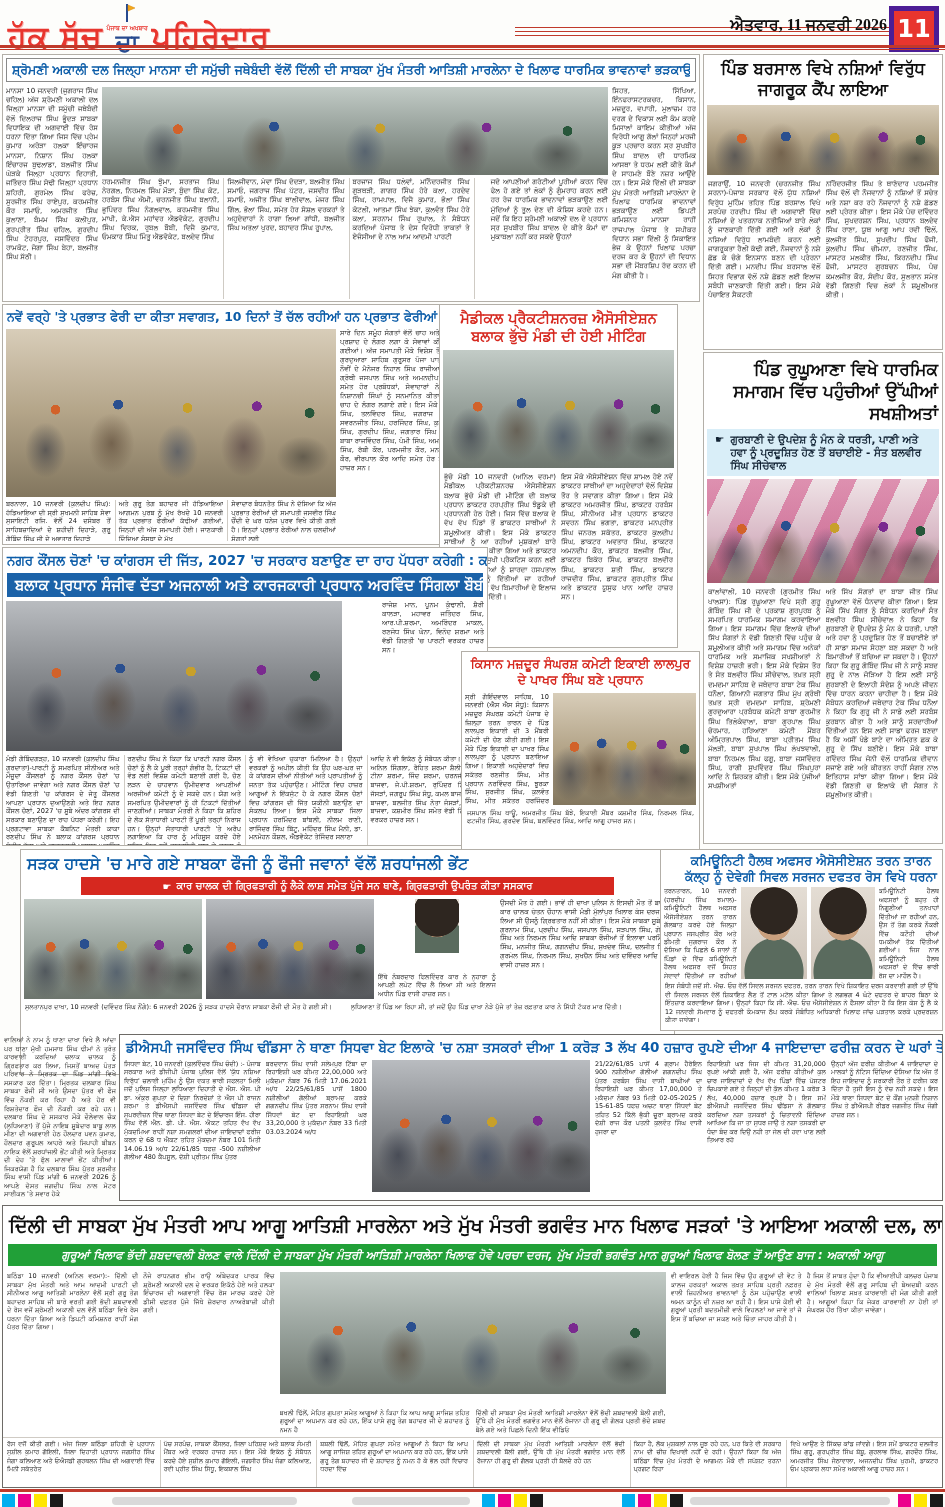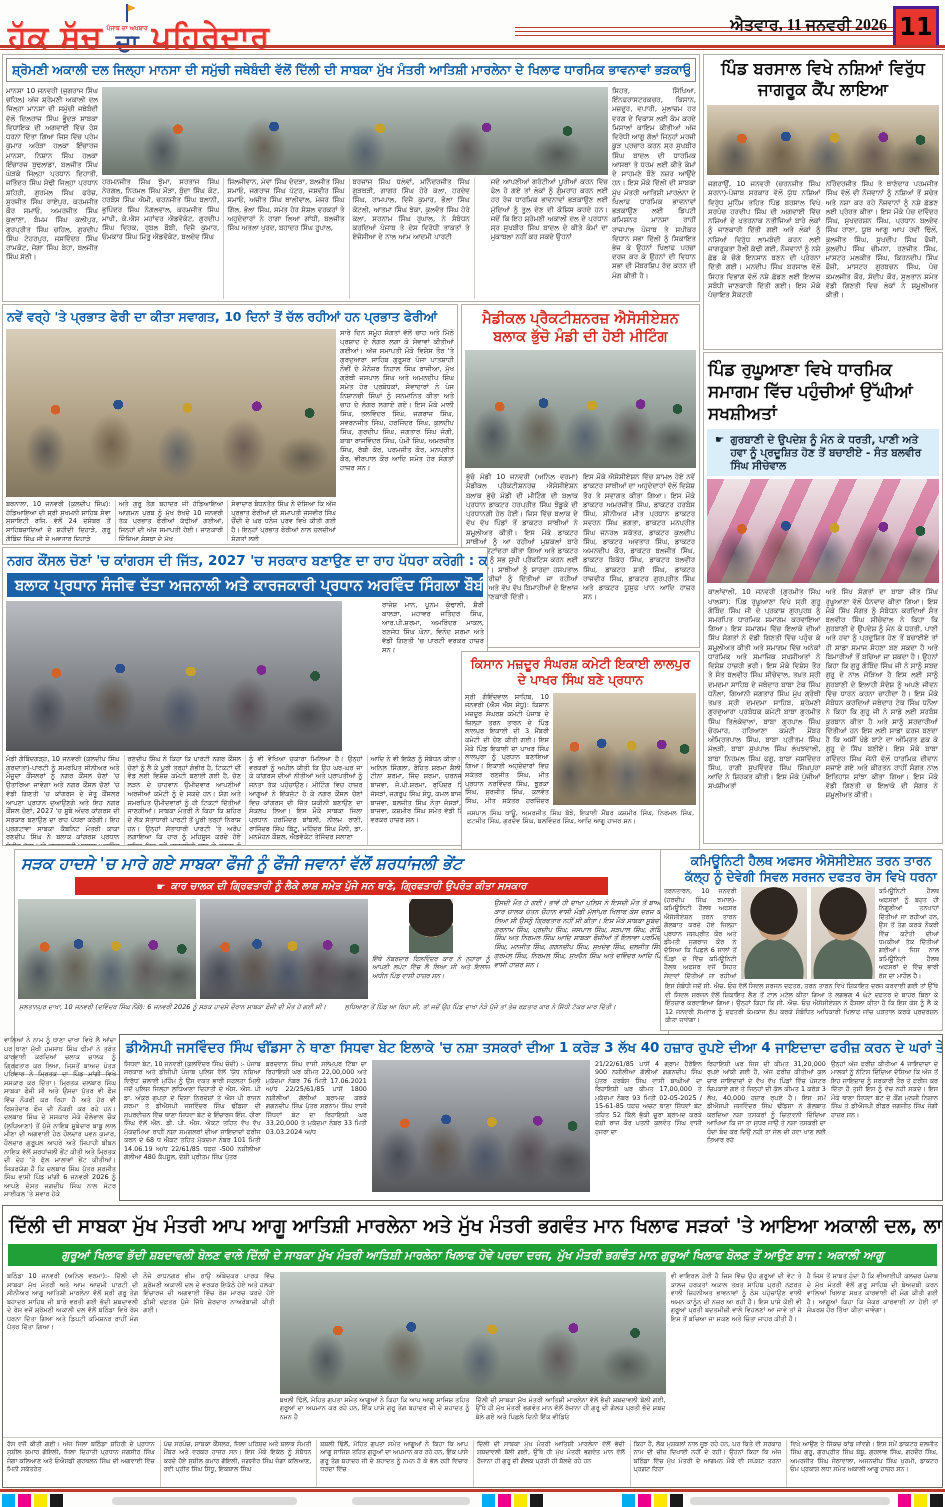--- a/index.html
+++ b/index.html
@@ -9,22 +9,22 @@
   .masthead{position:absolute;left:0;top:0;width:945px;height:50px;}
   .logo{position:absolute;left:8px;top:4px;display:flex;align-items:flex-end;gap:4px;}
   .logo-main{font-size:30px;font-weight:bold;color:#e8352e;letter-spacing:1px;
              text-shadow:1px 1px 0 #f6b6b2;}
   .logo-mid{display:flex;flex-direction:column;align-items:center;line-height:1;}
   .logo-tag{font-size:6px;color:#e8352e;font-weight:bold;}
   .logo-da{font-size:24px;font-weight:bold;color:#274a8f;}
   .hdr-date{position:absolute;right:58px;top:16px;font-family:"Liberation Serif",serif;
             font-size:16px;font-weight:bold;color:#111;}
   .pagebox{position:absolute;right:6px;top:6px;width:40px;height:36px;background:#e8352e;
-           color:#000000;font-size:24px;font-weight:bold;display:flex;align-items:center;
-           justify-content:center;border:3px solid #4c1d95;}
+           color:#ffffff;font-size:24px;font-weight:bold;display:flex;align-items:center;
+           justify-content:center;border:5px solid #4c1d95;}
   .ext-lines{position:absolute;left:515px;right:52px;top:27px;height:11px;
              background:repeating-linear-gradient(180deg,#c0392b 0 1.5px,transparent 1.5px 4px);}
   .rule-a{position:absolute;left:0;right:0;top:45px;height:2.5px;background:#c0392b;}
   .rule-b{position:absolute;left:0;right:0;top:49px;height:1px;background:#c0392b;}
   
   .box{position:absolute;background:#fff;border:1px solid #b3afa8;overflow:hidden;box-sizing:border-box;}
   .col{font-size:7px;line-height:1.32;text-align:justify;color:#141414;overflow:hidden;}
   .hl-blue{color:#0b5ca8;font-weight:bold;}
   .hl-red{color:#d6281f;font-weight:bold;}
   .hl-black{color:#0d0d0d;font-weight:bold;}
@@ -134,31 +134,31 @@
         <div style="display:flex;gap:4px;flex:1;overflow:hidden;">
           <div class="col" style="flex:1;font-size:6.6px;">ਬਰਨਾਲਾ, 10 ਜਨਵਰੀ (ਕੁਲਦੀਪ ਸਿੰਘ): ਹੱਡਿਆਇਆ ਦੀ ਸ੍ਰੀ ਸੁਖਮਨੀ ਸਾਹਿਬ ਸੇਵਾ ਸੁਸਾਇਟੀ ਰਜਿ. ਵੱਲੋਂ 24 ਦਸੰਬਰ ਤੋਂ ਸਾਹਿਬਜ਼ਾਦਿਆਂ ਦੇ ਸ਼ਹੀਦੀ ਦਿਹਾੜੇ, ਗੁਰੂ ਗੋਬਿੰਦ ਸਿੰਘ ਜੀ ਦੇ ਅਵਤਾਰ ਦਿਹਾੜੇ</div>
           <div class="col vr" style="flex:1;font-size:6.6px;padding-left:3px;">ਅਤੇ ਗੁਰੂ ਤੇਗ ਬਹਾਦਰ ਜੀ ਹੱਡਿਆਇਆ ਆਗਮਨ ਪੁਰਬ ਨੂੰ ਮੁੱਖ ਰੱਖਦੇ 10 ਜਨਵਰੀ ਤੱਕ ਪ੍ਰਭਾਤ ਫੇਰੀਆਂ ਕੱਢੀਆਂ ਗਈਆਂ, ਜਿਨ੍ਹਾਂ ਦੀ ਅੱਜ ਸਮਾਪਤੀ ਹੋਈ। ਜਾਣਕਾਰੀ ਦਿੰਦਿਆ ਸੰਸਥਾ ਦੇ ਮੁੱਖ</div>
           <div class="col vr" style="flex:1;font-size:6.6px;padding-left:3px;">ਸੇਵਾਦਾਰ ਬੰਧਨਤੋਤ ਸਿੰਘ ਨੇ ਦੱਸਿਆ ਕਿ ਅੱਜ ਪ੍ਰਭਾਤ ਫੇਰੀਆਂ ਦੀ ਸਮਾਪਤੀ ਜਸਵੀਰ ਸਿੰਘ ਚੌਂਦੀ ਦੇ ਘਰ ਧਨੇਜ ਪੁਰਵ ਵਿਖੇ ਕੀਤੀ ਗਈ ਹੈ। ਇਨ੍ਹਾਂ ਪ੍ਰਭਾਤ ਫੇਰੀਆਂ ਨਾਲ ਚਲਦੀਆਂ ਸੰਗਤਾਂ ਲਈ</div>
         </div>
       </div>
       <div class="col" style="flex:1;font-size:6.8px;">ਸਾਰੇ ਦਿਨ ਸਮੂੰਹ ਸੰਗਤਾਂ ਵੱਲੋਂ ਚਾਹ ਅਤੇ ਮਿੱਠੇ ਪ੍ਰਸ਼ਾਦ ਦੇ ਲੰਗਰ ਲਗਾ ਕੇ ਸੇਵਾਵਾਂ ਕੀਤੀਆਂ ਗਈਆਂ। ਅੱਜ ਸਮਾਪਤੀ ਮੌਕੇ ਵਿਸ਼ੇਸ ਤੌਰ 'ਤੇ ਗੁਰਦੁਆਰਾ ਸਾਹਿਬ ਗੁਰੂਸਰ ਪੰਜਾ ਪਾਤਸ਼ਾਹੀ ਨੌਵੀਂ ਦੇ ਮੈਨੇਜਰ ਨਿਹਾਲ ਸਿੰਘ ਰਾਜੀਆ, ਮੁੱਖ ਗ੍ਰੰਥੀ ਜਸਪਾਲ ਸਿੰਘ ਅਤੇ ਅਮਨਦੀਪ ਸਿੰਘ ਸਮੇਤ ਹੋਰ ਪ੍ਰਬੰਧਕਾਂ, ਸੇਵਾਦਾਰਾਂ ਨੇ ਪੰਜ ਨਿਸ਼ਾਨਚੀ ਸਿੰਘਾਂ ਨੂੰ ਸਨਮਾਨਿਤ ਕੀਤਾ ਅਤੇ ਚਾਹ ਦੇ ਲੰਗਰ ਲਗਾਏ ਗਏ। ਇਸ ਮੌਕੇ ਮਾਲੀ ਸਿੰਘ, ਤਲਵਿੰਦਰ ਸਿੰਘ, ਜਗਰਾਜ ਸਿੰਘ, ਸਵਰਨਜੀਤ ਸਿੰਘ, ਹਰਜਿੰਦਰ ਸਿੰਘ, ਕੁਲਦੀਪ ਸਿੰਘ, ਗੁਰਦੀਪ ਸਿੰਘ, ਜਗਤਾਰ ਸਿੰਘ ਜੰਗੀ, ਬਾਬਾ ਰਾਜਵਿੰਦਰ ਸਿੰਘ, ਪੰਮੀ ਸਿੰਘ, ਅਮਰਜੀਤ ਸਿੰਘ, ਰੱਬੀ ਕੌਰ, ਪਰਮਜੀਤ ਕੌਰ, ਮਨਪ੍ਰੀਤ ਕੌਰ, ਵੀਰਪਾਲ ਕੌਰ ਆਦਿ ਸਮੇਤ ਹੋਰ ਸੰਗਤਾਂ ਹਾਜ਼ਰ ਸਨ।</div>
     </div>
   </div>
 
-  <div class="box" style="left:461px;top:304px;width:239px;height:344px;">
+  <div class="box" style="left:439px;top:304px;width:239px;height:344px;">
     <div class="hl-red" style="font-size:14.5px;text-align:center;padding:4px 4px 2px;line-height:1.25;">ਮੈਡੀਕਲ ਪ੍ਰੈਕਟੀਸ਼ਨਰਜ਼ ਐਸੋਸੀਏਸ਼ਨ ਬਲਾਕ ਭੁੱਚੋ ਮੰਡੀ ਦੀ ਹੋਈ ਮੀਟਿੰਗ</div>
     <div class="photo photo--cool" style="height:118px;margin:3px;"></div>
     <div style="display:flex;gap:5px;padding:2px 4px;height:168px;">
       <div class="col" style="flex:1;">ਭੁੱਚੋ ਮੰਡੀ 10 ਜਨਵਰੀ (ਅਨਿਲ ਵਰਮਾ) ਮੈਡੀਕਲ ਪ੍ਰੈਕਟੀਸ਼ਨਰਜ਼ ਐਸੋਸੀਏਸ਼ਨ ਬਲਾਕ ਭੁੱਚੋ ਮੰਡੀ ਦੀ ਮੀਟਿੰਗ ਦੀ ਬਲਾਕ ਪ੍ਰਧਾਨ ਡਾਕਟਰ ਹਰਪ੍ਰੀਤ ਸਿੰਘ ਝੰਡੂਕੇ ਦੀ ਪ੍ਰਧਾਨਗੀ ਹੇਠ ਹੋਈ। ਜਿਸ ਵਿੱਚ ਬਲਾਕ ਦੇ ਵੱਖ ਵੱਖ ਪਿੰਡਾਂ ਤੋਂ ਡਾਕਟਰ ਸਾਥੀਆਂ ਨੇ ਸ਼ਮੂਲੀਅਤ ਕੀਤੀ। ਇਸ ਮੌਕੇ ਡਾਕਟਰ ਸਾਥੀਆਂ ਨੂੰ ਆ ਰਹੀਆਂ ਮੁਸ਼ਕਲਾਂ ਬਾਰੇ ਵਿਚਾਰ ਵਟਾਂਦਰਾ ਕੀਤਾ ਗਿਆ ਅਤੇ ਡਾਕਟਰ ਸਾਥੀਆਂ ਨੂੰ ਸਭ ਸੁਖੀ ਪ੍ਰੈਕਟਿਸ ਕਰਨ ਲਈ ਪ੍ਰੇਰਿਆ। ਸਾਥੀਆਂ ਨੂੰ ਸ਼ਾਰਦਾ ਹਸਪਤਾਲ ਵਿੱਚ ਮਰੀਜ਼ਾਂ ਨੂੰ ਦਿੱਤੀਆਂ ਜਾ ਰਹੀਆਂ ਸਹੂਲਤਾਂ ਅਤੇ ਵੱਖ ਵੱਖ ਬਿਮਾਰੀਆਂ ਦੇ ਇਲਾਜ ਸਬੰਧੀ ਜਾਣਕਾਰੀ ਦਿੱਤੀ।</div>
       <div class="col" style="flex:1;">ਇਸ ਮੌਕੇ ਐਸੋਸੀਏਸ਼ਨ ਵਿੱਚ ਸ਼ਾਮਲ ਹੋਏ ਨਵੇਂ ਡਾਕਟਰ ਸਾਥੀਆਂ ਦਾ ਅਹੁਦੇਦਾਰਾਂ ਵੱਲੋਂ ਵਿਸ਼ੇਸ਼ ਤੌਰ ਤੇ ਸਵਾਗਤ ਕੀਤਾ ਗਿਆ। ਇਸ ਮੌਕੇ ਡਾਕਟਰ ਅਮਰਜੀਤ ਸਿੰਘ, ਡਾਕਟਰ ਹਰਬੰਸ ਸਿੰਘ, ਸੀਨੀਅਰ ਮੀਤ ਪ੍ਰਧਾਨ ਡਾਕਟਰ ਸਵਰਨ ਸਿੰਘ ਭਗਤਾ, ਡਾਕਟਰ ਮਨਪ੍ਰੀਤ ਸਿੰਘ ਜਨਰਲ ਸਕੱਤਰ, ਡਾਕਟਰ ਕੁਲਦੀਪ ਸਿੰਘ, ਡਾਕਟਰ ਅਵਤਾਰ ਸਿੰਘ, ਡਾਕਟਰ ਅਮਨਦੀਪ ਕੌਰ, ਡਾਕਟਰ ਬਲਜੀਤ ਸਿੰਘ, ਡਾਕਟਰ ਬਿਕੱਰ ਸਿੰਘ, ਡਾਕਟਰ ਬਲਵੀਰ ਸਿੰਘ, ਡਾਕਟਰ ਸ਼ਤੀ ਸਿੰਘ, ਡਾਕਟਰ ਰਾਜਵੀਰ ਸਿੰਘ, ਡਾਕਟਰ ਗੁਰਪ੍ਰੀਤ ਸਿੰਘ ਅਤੇ ਡਾਕਟਰ ਯੂਸੁਫ ਖਾਨ ਆਦਿ ਹਾਜ਼ਰ ਸਨ।</div>
     </div>
   </div>
 
   <div class="box" style="left:703px;top:352px;width:240px;height:492px;">
-    <div class="hl-black" style="font-size:17px;text-align:left;padding:5px 4px 3px;line-height:1.3;">ਪਿੰਡ ਰੁਘੂਆਣਾ ਵਿਖੇ ਧਾਰਮਿਕ ਸਮਾਗਮ ਵਿੱਚ ਪਹੁੰਚੀਆਂ ਉੱਘੀਆਂ ਸਖਸ਼ੀਅਤਾਂ</div>
+    <div class="hl-black" style="font-size:17px;text-align:right;padding:5px 4px 3px;line-height:1.3;">ਪਿੰਡ ਰੁਘੂਆਣਾ ਵਿਖੇ ਧਾਰਮਿਕ ਸਮਾਗਮ ਵਿੱਚ ਪਹੁੰਚੀਆਂ ਉੱਘੀਆਂ ਸਖਸ਼ੀਅਤਾਂ</div>
     <div class="subbar-light" style="margin:2px 3px;">
       <span>☛</span>
       <span>ਗੁਰਬਾਣੀ ਦੇ ਉਪਦੇਸ਼ ਨੂੰ ਮੰਨ ਕੇ ਧਰਤੀ, ਪਾਣੀ ਅਤੇ ਹਵਾ ਨੂੰ ਪ੍ਰਦੂਸ਼ਿਤ ਹੋਣ ਤੋਂ ਬਚਾਈਏ - ਸੰਤ ਬਲਵੀਰ ਸਿੰਘ ਸੀਚੇਵਾਲ</span>
     </div>
     <div class="photo photo--pink" style="height:104px;margin:3px;"></div>
     <div style="display:flex;gap:5px;padding:2px 4px;height:268px;">
       <div class="col" style="flex:1;">ਕਾਲਾਂਵਾਲੀ, 10 ਜਨਵਰੀ (ਗੁਰਮੀਤ ਸਿੰਘ ਖਾਲਸਾ): ਪਿੰਡ ਰੁਘੂਆਣਾ ਵਿਖੇ ਸ੍ਰੀ ਗੁਰੂ ਗੋਬਿੰਦ ਸਿੰਘ ਜੀ ਦੇ ਪ੍ਰਕਾਸ਼ ਗੁਰਪੁਰਬ ਨੂੰ ਸਮਰਪਿਤ ਧਾਰਮਿਕ ਸਮਾਗਮ ਕਰਵਾਇਆ ਗਿਆ। ਇਸ ਸਮਾਗਮ ਵਿੱਚ ਇਲਾਕੇ ਦੀਆਂ ਸਿੱਖ ਸੰਗਤਾਂ ਨੇ ਵੱਡੀ ਗਿਣਤੀ ਵਿੱਚ ਪਹੁੰਚ ਕੇ ਸ਼ਮੂਲੀਅਤ ਕੀਤੀ ਅਤੇ ਸਮਾਗਮ ਵਿੱਚ ਅਨੇਕਾਂ ਧਾਰਮਿਕ ਅਤੇ ਸਮਾਜਿਕ ਸਖਸ਼ੀਅਤਾਂ ਨੇ ਵਿਸ਼ੇਸ਼ ਹਾਜ਼ਰੀ ਭਰੀ। ਇਸ ਮੌਕੇ ਵਿਸ਼ੇਸ ਤੌਰ ਤੇ ਸੰਤ ਬਲਵੀਰ ਸਿੰਘ ਸੀਚੇਵਾਲ, ਤਖ਼ਤ ਸ੍ਰੀ ਦਮਦਮਾ ਸਾਹਿਬ ਦੇ ਜਥੇਦਾਰ ਬਾਬਾ ਟੇਕ ਸਿੰਘ ਧਨੌਲਾ, ਗਿਆਨੀ ਜਗਤਾਰ ਸਿੰਘ ਮੁੱਖ ਗ੍ਰੰਥੀ ਤਖ਼ਤ ਸ੍ਰੀ ਦਮਦਮਾ ਸਾਹਿਬ, ਸ਼੍ਰੋਮਣੀ ਗੁਰਦੁਆਰਾ ਪ੍ਰਬੰਧਕ ਕਮੇਟੀ ਬਾਬਾ ਗੁਰਮੀਤ ਸਿੰਘ ਤਿਲੋਕੇਵਾਲਾ, ਬਾਬਾ ਗੁਰਪਾਲ ਸਿੰਘ ਚੋਰਮਾਰ, ਹਰਿਆਣਾ ਕਮੇਟੀ ਮੈਂਬਰ ਅੰਮ੍ਰਿਤਪਾਲ ਸਿੰਘ, ਬਾਬਾ ਪ੍ਰੀਤਮ ਸਿੰਘ ਮੱਲੜੀ, ਬਾਬਾ ਸੁਖਪਾਲ ਸਿੰਘ ਲੱਖਝਵਾਲੀ, ਬਾਬਾ ਨਿਰਮਲ ਸਿੰਘ ਫਗੂ, ਬਾਬਾ ਜਸਵਿੰਦਰ ਸਿੰਘ, ਰਾਗੀ ਸੁਖਵਿੰਦਰ ਸਿੰਘ ਸਿੰਘਪੁਰਾ ਆਦਿ ਨੇ ਸ਼ਿਰਕਤ ਕੀਤੀ। ਇਸ ਮੌਕੇ ਪੁੱਜੀਆਂ ਸਖਸ਼ੀਅਤਾਂ</div>
       <div class="col" style="flex:1;">ਅਤੇ ਸਿੱਖ ਸੰਗਤਾਂ ਦਾ ਬਾਬਾ ਜੀਤ ਸਿੰਘ ਰੁਘੂਆਣਾ ਵੱਲੋਂ ਧੰਨਵਾਦ ਕੀਤਾ ਗਿਆ। ਇਸ ਮੌਕੇ ਸਿੱਖ ਸੰਗਤ ਨੂੰ ਸੰਬੋਧਨ ਕਰਦਿਆਂ ਸੰਤ ਬਲਵੀਰ ਸਿੰਘ ਸੀਚੇਵਾਲ ਨੇ ਕਿਹਾ ਕਿ ਗੁਰਬਾਣੀ ਦੇ ਉਪਦੇਸ਼ ਨੂੰ ਮੰਨ ਕੇ ਧਰਤੀ, ਪਾਣੀ ਅਤੇ ਹਵਾ ਨੂੰ ਪ੍ਰਦੂਸ਼ਿਤ ਹੋਣ ਤੋਂ ਬਚਾਈਏ ਤਾਂ ਹੀ ਸਾਡਾ ਸਮਾਜ ਸੋਹਣਾ ਬਣ ਸਕਦਾ ਹੈ ਅਤੇ ਬਿਮਾਰੀਆਂ ਤੋਂ ਬਚਿਆ ਜਾ ਸਕਦਾ ਹੈ। ਉਹਨਾਂ ਕਿਹਾ ਕਿ ਗੁਰੂ ਗੋਬਿੰਦ ਸਿੰਘ ਜੀ ਨੇ ਸਾਨੂੰ ਸਬਦ ਗੁਰੂ ਦੇ ਨਾਲ ਜੋੜਿਆ ਹੈ ਇਸ ਲਈ ਸਾਨੂੰ ਗੁਰਬਾਣੀ ਦੇ ਇਲਾਹੀ ਸੰਦੇਸ਼ ਨੂੰ ਅਪਣੇ ਜੀਵਨ ਵਿੱਚ ਧਾਰਨ ਕਰਨਾ ਚਾਹੀਦਾ ਹੈ। ਇਸ ਮੌਕੇ ਸੰਬੋਧਨ ਕਰਦਿਆਂ ਜਥੇਦਾਰ ਟੇਕ ਸਿੰਘ ਧਨੌਲਾ ਨੇ ਕਿਹਾ ਕਿ ਗੁਰੂ ਜੀ ਨੇ ਸਾਡੇ ਲਈ ਸਰਬੰਸ ਕੁਰਬਾਨ ਕੀਤਾ ਹੈ ਅਤੇ ਸਾਨੂੰ ਸਰਦਾਰੀਆਂ ਦਿੱਤੀਆਂ ਹਨ ਇਸ ਲਈ ਸਾਡਾ ਫਰਜ ਬਣਦਾ ਹੈ ਕਿ ਅਸੀਂ ਖੰਡੇ ਬਾਟੇ ਦਾ ਅੰਮ੍ਰਿਤ ਛਕ ਕੇ ਗੁਰੂ ਦੇ ਸਿੱਖ ਬਣੀਏ। ਇਸ ਮੌਕੇ ਬਾਬਾ ਰਵਿੰਦਰ ਸਿੰਘ ਜੋਨੀ ਵੱਲੋਂ ਧਾਰਮਿਕ ਦੀਵਾਨ ਸਜਾਏ ਗਏ ਅਤੇ ਕੀਰਤਨ ਰਾਹੀਂ ਸੰਗਤ ਨਾਲ ਇਤਿਹਾਸ ਸਾਂਝਾ ਕੀਤਾ ਗਿਆ। ਇਸ ਮੌਕੇ ਵੱਡੀ ਗਿਣਤੀ ਚ ਇਲਾਕੇ ਦੀ ਸੰਗਤ ਨੇ ਸ਼ਮੂਲੀਅਤ ਕੀਤੀ।</div>
     </div>
   </div>
@@ -180,30 +180,30 @@
 
   <div class="box" style="left:461px;top:651px;width:239px;height:206px;">
     <div class="hl-red" style="font-size:12.5px;text-align:center;padding:4px 4px 2px;line-height:1.3;">ਕਿਸਾਨ ਮਜ਼ਦੂਰ ਸੰਘਰਸ਼ ਕਮੇਟੀ ਇਕਾਈ ਲਾਲਪੁਰ ਦੇ ਪਾਖਰ ਸਿੰਘ ਬਣੇ ਪ੍ਰਧਾਨ</div>
     <div style="display:flex;gap:4px;padding:2px 3px;height:112px;">
       <div class="col" style="width:84px;flex:none;font-size:6.6px;">ਸ੍ਰੀ ਗੋਇੰਦਵਾਲ ਸਾਹਿਬ, 10 ਜਨਵਰੀ (ਐਸ ਐਸ ਸੰਧੂ): ਕਿਸਾਨ ਮਜ਼ਦੂਰ ਸੰਘਰਸ਼ ਕਮੇਟੀ ਪੰਜਾਬ ਦੇ ਜ਼ਿਲ੍ਹਾ ਤਰਨ ਤਾਰਨ ਦੇ ਪਿੰਡ ਲਾਲਪੁਰ ਇਕਾਈ ਦੀ 3 ਮੈਂਬਰੀ ਕਮੇਟੀ ਦੀ ਚੋਣ ਕੀਤੀ ਗਈ। ਇਸ ਮੌਕੇ ਪਿੰਡ ਇਕਾਈ ਦਾ ਪਾਖਰ ਸਿੰਘ ਲਾਲਪੁਰਾ ਨੂੰ ਪ੍ਰਧਾਨ ਬਣਾਇਆ ਗਿਆ। ਇਕਾਈ ਅਹੁਦੇਦਾਰਾਂ ਵਿਚ ਸਕੱਤਰ ਰਣਜੀਤ ਸਿੰਘ, ਮੀਤ ਪ੍ਰਧਾਨ ਨਰਵਿੰਦਰ ਸਿੰਘ, ਝੂਰਕਾ ਸਿੰਘ, ਸੁਰਜੀਤ ਸਿੰਘ, ਕੁਲਵੰਤ ਸਿੰਘ, ਮੀਤ ਸਕੱਤਰ ਹਰਜਿੰਦਰ ਸਿੰਘ ਚੁਣੇ ਗਏ।</div>
       <div class="photo photo--warm" style="flex:1;"></div>
     </div>
     <div class="caption" style="padding:2px 5px;">ਜਸਪਾਲ ਸਿੰਘ ਥਾਊ, ਅਮਰਜੀਤ ਸਿੰਘ ਬੱਝੇ, ਇਕਾਈ ਮੈਂਬਰ ਕਸ਼ਮੀਰ ਸਿੰਘ, ਨਿਰਮਲ ਸਿੰਘ, ਫਟਜੀਤ ਸਿੰਘ, ਗੁਰਦੇਵ ਸਿੰਘ, ਬਲਵਿੰਦਰ ਸਿੰਘ, ਆਦਿ ਆਗੂ ਹਾਜਰ ਸਨ।</div>
   </div>
 
-  <div class="box" style="left:14px;top:849px;width:655px;height:226px;font-style:italic;">
+  <div class="box" style="left:20px;top:849px;width:655px;height:226px;">
     <div class="hl-blue nowrap" style="font-size:16px;padding:4px 6px 2px;">ਸੜਕ ਹਾਦਸੇ 'ਚ ਮਾਰੇ ਗਏ ਸਾਬਕਾ ਫੌਜੀ ਨੂੰ ਫੌਜੀ ਜਵਾਨਾਂ ਵੱਲੋਂ ਸ਼ਰਧਾਂਜਲੀ ਭੇਂਟ</div>
     <div class="subbar-red" style="margin:2px 60px;">
       <span>☛</span>
       <span>ਕਾਰ ਚਾਲਕ ਦੀ ਗ੍ਰਿਫਤਾਰੀ ਨੂੰ ਲੈਕੇ ਲਾਸ਼ ਸਮੇਤ ਪੁੱਜੇ ਸਨ ਥਾਣੇ, ਗ੍ਰਿਫਤਾਰੀ ਉਪਰੰਤ ਕੀਤਾ ਸਸਕਾਰ</span>
     </div>
     <div style="display:flex;gap:4px;padding:2px 3px;height:100px;">
       <div class="photo photo--cool" style="width:178px;flex:none;"></div>
       <div class="photo photo--dark" style="width:168px;flex:none;"></div>
-      <div style="width:118px;flex:none;display:flex;flex-direction:column;gap:2px;">
+      <div style="width:118px;flex:none;display:flex;flex-direction:column;gap:20px;">
         <div class="portrait" style="width:44px;height:54px;align-self:center;"></div>
         <div class="col" style="flex:1;font-size:6.4px;">ਇੱਥੇ ਨੰਬਰਦਾਰ ਫਿਲਵਿੰਦਰ ਕਾਰ ਨੇ ਨੁਹਾਰਾ ਨੂੰ ਆਪਣੀ ਲਪੇਟ ਵਿੱਚ ਲੈ ਲਿਆ ਸੀ ਅਤੇ ਇਲਾਜ ਅਧੀਨ ਪਿੰਡ ਵਾਸੀ ਹਾਜ਼ਰ ਸਨ।</div>
       </div>
       <div class="col" style="flex:1;font-size:6.7px;">ਉਸਦੀ ਮੌਤ ਹੋ ਗਈ। ਭਾਵੇਂ ਹੀ ਦਾਖਾ ਪੁਲਿਸ ਨੇ ਇਸਦੀ ਮੌਤ ਤੋਂ ਬਾਅਦ ਕਾਰ ਚਾਲਕ ਚੇਤਨ ਚੌਹਾਨ ਵਾਸੀ ਮੰਡੀ ਮੁੱਲਾਂਪੁਰ ਖਿਲਾਫ ਕੇਸ ਦਰਜ ਕਰ ਲਿਆ ਸੀ ਉਸਨੂੰ ਗ੍ਰਿਫਤਾਰ ਨਹੀਂ ਸੀ ਕੀਤਾ। ਇਸ ਮੌਕੇ ਸਾਬਕਾ ਸੂਬੇਦਾਰ ਗੁਰਨਾਮ ਸਿੰਘ, ਪ੍ਰਦੀਪ ਸਿੰਘ, ਜਸਪਾਲ ਸਿੰਘ, ਸੜਪਾਲ ਸਿੰਘ, ਗੋਬਿੰਦ ਸਿੰਘ ਅਤੇ ਨਿਰਮਲ ਸਿੰਘ ਆਦਿ ਸਾਬਕਾ ਫੌਜੀਆਂ ਤੋਂ ਇਲਾਵਾ ਪਰਮਿੰਦਰ ਸਿੰਘ, ਮਨਜੀਤ ਸਿੰਘ, ਗਗਨਦੀਪ ਸਿੰਘ, ਸੁਖਦੇਵ ਸਿੰਘ, ਦਲਜੀਤ ਸਿੰਘ, ਗੁਰਮੇਲ ਸਿੰਘ, ਨਿਰਮਲ ਸਿੰਘ, ਸੁਖਚੈਨ ਸਿੰਘ ਅਤੇ ਦਵਿੰਦਰ ਆਦਿ ਪਿੰਡ ਵਾਸੀ ਹਾਜ਼ਰ ਸਨ।</div>
     </div>
     <div style="display:flex;gap:6px;padding:2px 4px;overflow:hidden;">
       <div class="caption" style="flex:1;">ਸੁਲਤਾਨਪੁਰ ਦਾਖਾ, 10 ਜਨਵਰੀ (ਦਵਿੰਦਰ ਸਿੰਘ ਨੌਂਗੇ): 6 ਜਨਵਰੀ 2026 ਨੂੰ ਸੜਕ ਹਾਦਸੇ ਦੌਰਾਨ ਸਾਬਕਾ ਫੌਜੀ ਦੀ ਮੌਤ ਹੋ ਗਈ ਸੀ।</div>
       <div class="caption" style="flex:1;">ਲੁਧਿਆਣਾ ਤੋਂ ਪਿੰਡ ਆ ਰਿਹਾ ਸੀ, ਤਾਂ ਜਦੋਂ ਉਹ ਪਿੰਡ ਦਾਖਾ ਨੇੜੇ ਪੁੱਜੇ ਤਾਂ ਤੇਜ਼ ਰਫ਼ਤਾਰ ਕਾਰ ਨੇ ਸਿੱਧੀ ਟੱਕਰ ਮਾਰ ਦਿੱਤੀ।</div>
     </div>
   </div>
@@ -232,21 +232,21 @@
       <div class="col" style="flex:0.9;font-size:6.4px;">ਉਨ੍ਹਾਂ ਅੱਜ ਫਰੀਜ਼ ਕੀਤੀਆ 4 ਜਾਇਦਾਦਾ ਦੇ ਮਾਲਕਾਂ ਨੂੰ ਨੋਟਿਸ ਦਿੰਦਿਆ ਦੱਸਿਆ ਕਿ ਅੱਜ ਤੋਂ ਇਹ ਜਾਇਦਾਦ ਨੂੰ ਸਰਕਾਰੀ ਤੌਰ ਤੇ ਫਰੀਜ ਕਰ ਦਿੱਤਾ ਹੈ ਤੁਸੀ ਇਸ ਨੂੰ ਵੇਚ ਨਹੀ ਸਕਦੇ। ਇਸ ਮੌਕੇ ਥਾਣਾ ਸਿਧਵਾ ਬੇਟ ਦੇ ਕੌਂਗ ਮੁਨਸ਼ੀ ਨਿਸ਼ਾਨ ਸਿੰਘ ਤੇ ਡੀਐਸਪੀ ਰੀਡਰ ਜਗਜੀਤ ਸਿੰਘ ਜੰਗੀ ਹਾਜ਼ਰ ਸਨ।</div>
     </div>
   </div>
 
   <div class="box" style="left:2px;top:1205px;width:941px;height:283px;border:1.5px solid #6d6a66;">
     <div class="hl-black nowrap" style="font-size:19px;text-align:center;padding:8px 6px 4px;">ਦਿੱਲੀ ਦੀ ਸਾਬਕਾ ਮੁੱਖ ਮੰਤਰੀ ਆਪ ਆਗੂ ਆਤਿਸ਼ੀ ਮਾਰਲੇਨਾ ਅਤੇ ਮੁੱਖ ਮੰਤਰੀ ਭਗਵੰਤ ਮਾਨ ਖਿਲਾਫ ਸੜਕਾਂ 'ਤੇ ਆਇਆ ਅਕਾਲੀ ਦਲ, ਲਾਇਆ ਧਰਨਾ, ਕਾਰਵਾਈ ਲਈ ਦਿੱਤਾ ਮੰਗ ਪੱਤਰ</div>
     <div class="subbar-green nowrap" style="margin:3px 5px;">ਗੁਰੂਆਂ ਖਿਲਾਫ ਭੱਦੀ ਸ਼ਬਦਾਵਲੀ ਬੋਲਣ ਵਾਲੇ ਦਿੱਲੀ ਦੇ ਸਾਬਕਾ ਮੁੱਖ ਮੰਤਰੀ ਆਤਿਸ਼ੀ ਮਾਰਲੇਨਾ ਖਿਲਾਫ ਹੋਵੇ ਪਰਚਾ ਦਰਜ, ਮੁੱਖ ਮੰਤਰੀ ਭਗਵੰਤ ਮਾਨ ਗੁਰੂਆਂ ਖਿਲਾਫ ਬੋਲਣ ਤੋਂ ਆਉਣ ਬਾਜ : ਅਕਾਲੀ ਆਗੂ</div>
     <div style="display:flex;gap:5px;padding:3px 4px;height:162px;">
       <div class="col" style="flex:1;font-size:6.5px;">ਬਠਿੰਡਾ 10 ਜਨਵਰੀ (ਅਨਿਲ ਵਰਮਾ):- ਦਿੱਲੀ ਦੀ ਸਾਬਕਾ ਮੁੱਖ ਮੰਤਰੀ ਅਤੇ ਆਮ ਆਦਮੀ ਪਾਰਟੀ ਦੀ ਸੀਨੀਅਰ ਆਗੂ ਆਤਿਸ਼ੀ ਮਾਰਲੇਨਾ ਵੱਲੋਂ ਸ੍ਰੀ ਗੁਰੂ ਤੇਗ ਬਹਾਦਰ ਸਾਹਿਬ ਜੀ ਬਾਰੇ ਵਰਤੀ ਗਈ ਭੱਦੀ ਸ਼ਬਦਾਵਲੀ ਦੇ ਰੋਸ ਵਜੋਂ ਸ਼੍ਰੋਮਣੀ ਅਕਾਲੀ ਦਲ ਵੱਲੋਂ ਬਠਿੰਡਾ ਵਿਖੇ ਰੋਸ ਧਰਨਾ ਦਿੱਤਾ ਗਿਆ ਅਤੇ ਡਿਪਟੀ ਕਮਿਸ਼ਨਰ ਰਾਹੀਂ ਮੰਗ ਪੱਤਰ ਦਿੱਤਾ ਗਿਆ।</div>
       <div class="col" style="flex:1;font-size:6.5px;">ਨੌਜੇ ਰਾਧਨਗਰ ਭੀਮ ਰਾਉ ਅੰਬੇਦਕਰ ਪਾਰਕ ਵਿੱਚ ਸ਼੍ਰੋਮਣੀ ਅਕਾਲੀ ਦਲ ਦੇ ਵਰਕਰ ਇਕੱਠੇ ਹੋਏ ਅਤੇ ਹਲਕਾ ਇੰਚਾਰਜ ਦੀ ਅਗਵਾਈ ਵਿੱਚ ਰੋਸ ਮਾਰਚ ਕਰਦੇ ਹੋਏ ਡੀਸੀ ਦਫ਼ਤਰ ਪੁੱਜੇ ਜਿੱਥੇ ਜ਼ੋਰਦਾਰ ਨਾਅਰੇਬਾਜ਼ੀ ਕੀਤੀ ਗਈ।</div>
-      <div style="width:386px;flex:none;display:flex;flex-direction:column;gap:2px;">
+      <div style="width:386px;flex:none;display:flex;flex-direction:column;gap:15px;">
         <div class="photo photo--cool" style="height:122px;"></div>
         <div style="display:flex;gap:6px;flex:1;overflow:hidden;">
           <div class="caption" style="flex:1;">ਬਖਲੀ ਢਿੱਲੋਂ, ਮੋਹਿਤ ਗੁਪਤਾ ਸਮੇਤ ਆਗੂਆਂ ਨੇ ਕਿਹਾ ਕਿ ਆਪ ਆਗੂ ਸਾਜਿਸ਼ ਤਹਿਤ ਗੁਰੂਆਂ ਦਾ ਅਪਮਾਨ ਕਰ ਰਹੇ ਹਨ, ਇੱਕ ਪਾਸੇ ਗੁਰੂ ਤੇਗ ਬਹਾਦਰ ਜੀ ਦੇ ਸ਼ਹਾਦਤ ਨੂੰ ਨਮਨ ਹੈ</div>
           <div class="caption" style="flex:1;">ਦਿੱਲੀ ਦੀ ਸਾਬਕਾ ਮੁੱਖ ਮੰਤਰੀ ਆਤਿਸ਼ੀ ਮਾਰਲੇਨਾ ਵੱਲੋਂ ਭੱਦੀ ਸ਼ਬਦਾਵਲੀ ਬੋਲੀ ਗਈ, ਉੱਥੇ ਹੀ ਮੁੱਖ ਮੰਤਰੀ ਭਗਵੰਤ ਮਾਨ ਵੱਲੋਂ ਰੋਜਾਨਾ ਹੀ ਗੁਰੂ ਦੀ ਗੋਲਕ ਪ੍ਰਤੀ ਭੱਦੇ ਸ਼ਬਦ ਬੋਲੇ ਗਏ ਅਤੇ ਪਿਛਲੇ ਦਿਨੀ ਇੱਕ ਵੀਡਿਓ</div>
         </div>
       </div>
       <div class="col" style="flex:1;font-size:6.5px;">ਵੀ ਵਾਇਰਲ ਹੋਈ ਹੈ ਜਿਸ ਵਿੱਚ ਉਹ ਗੁਰੂਆਂ ਦੀ ਵੋਟ ਤੇ ਕਾਲਜ ਹਰਕਤਾਂ ਅਕਾਲ ਤਖ਼ਤ ਸਾਹਿਬ ਪ੍ਰਤੀ ਨਫ਼ਰਤ ਵਾਲੀ ਜ਼ਿਹਨੀਅਤ ਭਾਵਨਾਵਾਂ ਨੂੰ ਠੇਸ ਪਹੁੰਚਾਉਣ ਵਾਲੀ ਅਮਨ ਕਾਨੂੰਨ ਦੀ ਨਜ਼ਰ ਆ ਰਹੀ ਹੈ। ਇਸ ਪਾਸੇ ਕੋਈ ਵੀ ਗੁਰੂਆਂ ਪ੍ਰਤੀ ਬਦਤਮੀਜ਼ੀ ਵਾਲੇ ਵਿਹਲਣਾਂ ਆ ਜਾਵੇ ਤਾਂ ਜੋ ਇਸ ਤੋਂ ਬਚਿਆ ਜਾ ਸਕਣ ਅਤੇ ਚਿੰਤਾ ਜਾਹਰ ਕੀਤੀ ਹੈ।</div>
       <div class="col" style="flex:1;font-size:6.5px;">ਹੈ ਜਿਸ ਤੋਂ ਸਾਬਤ ਹੁੰਦਾ ਹੈ ਕਿ ਵੀਆਈਪੀ ਕਲਚਰ ਪੰਜਾਬ ਦੇ ਮੁੱਖ ਮੰਤਰੀ ਵੱਲੋਂ ਗੁਰੂ ਸਾਹਿਬ ਦੀ ਬੇਅਦਬੀ ਕਰਨ ਵਾਲਿਆਂ ਖਿਲਾਫ ਸਖ਼ਤ ਕਾਰਵਾਈ ਦੀ ਮੰਗ ਕੀਤੀ ਗਈ ਹੈ। ਆਗੂਆਂ ਕਿਹਾ ਕਿ ਜੇਕਰ ਕਾਰਵਾਈ ਨਾ ਹੋਈ ਤਾਂ ਸੰਘਰਸ਼ ਹੋਰ ਤਿੱਖਾ ਕੀਤਾ ਜਾਵੇਗਾ।</div>
     </div>
     <div style="display:flex;gap:5px;padding:2px 4px;height:70px;overflow:hidden;border-top:1px solid #cfcbc4;">

